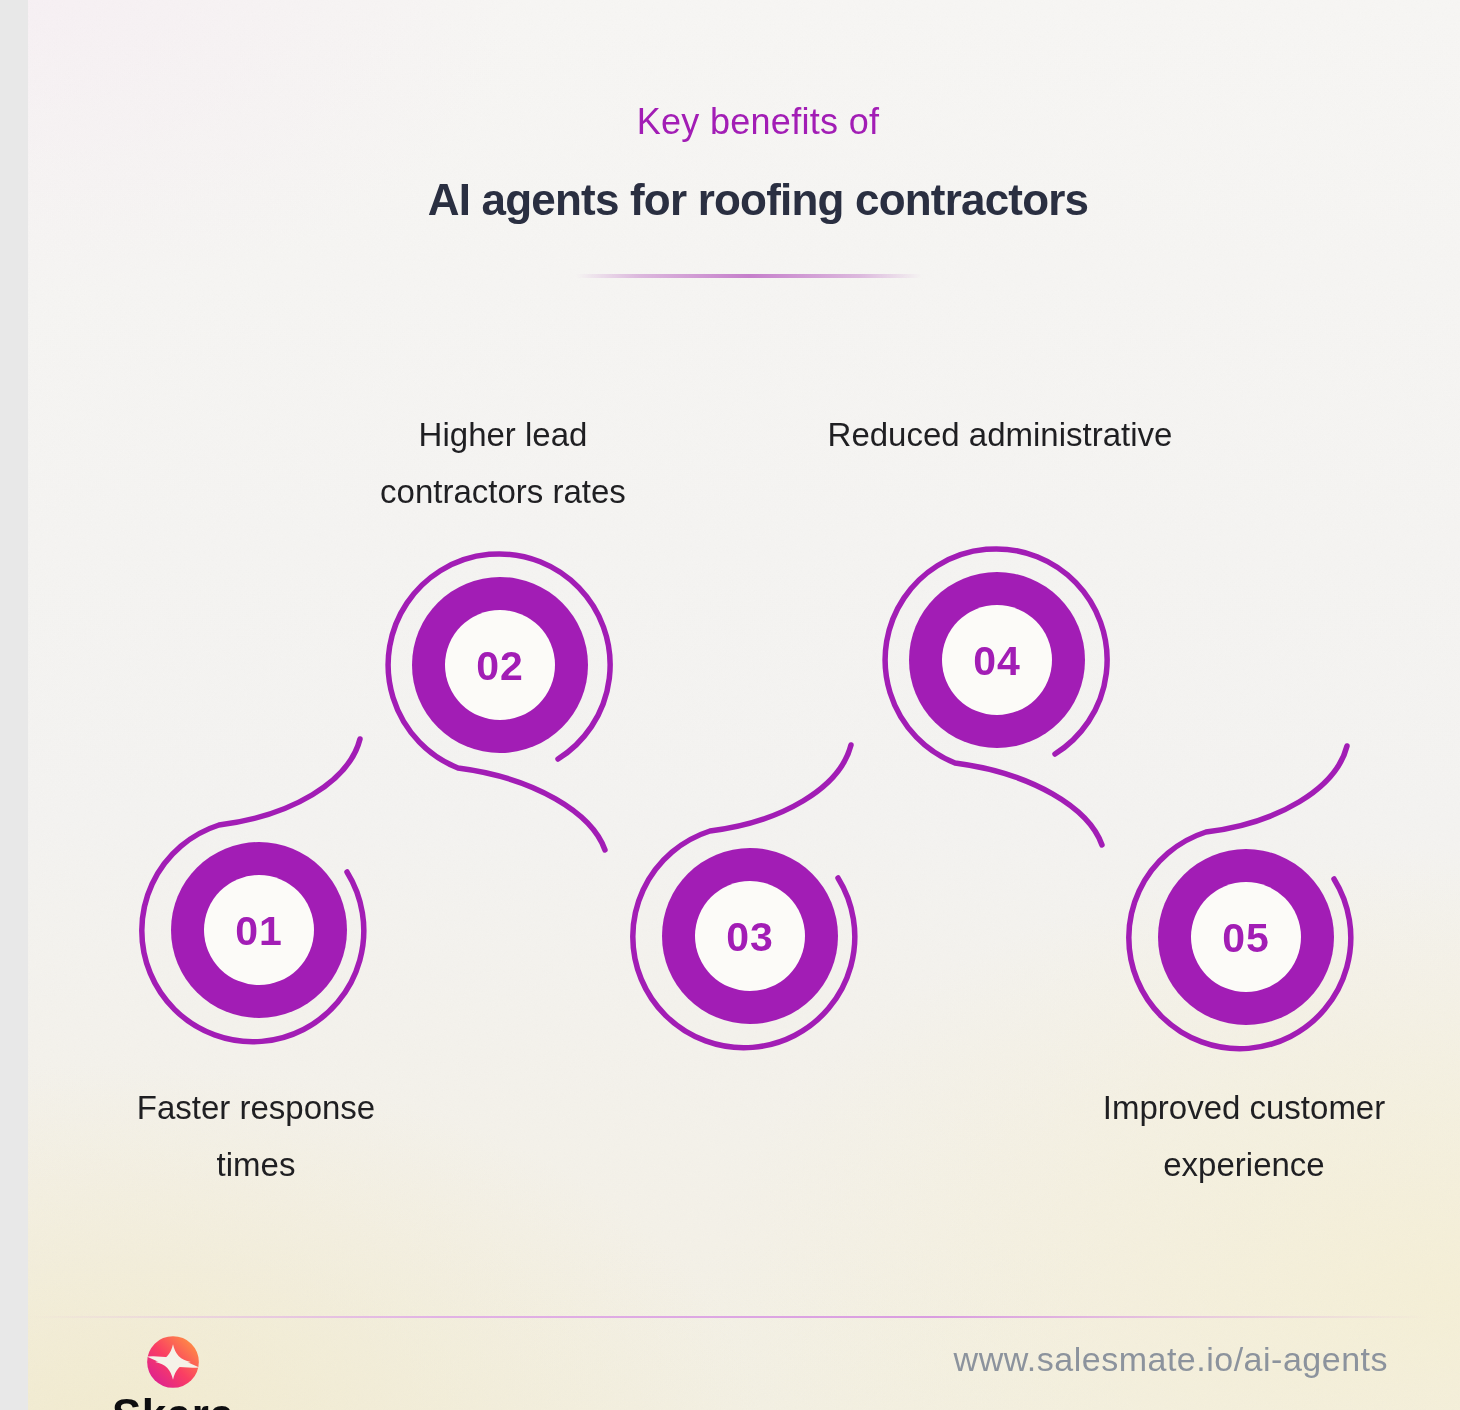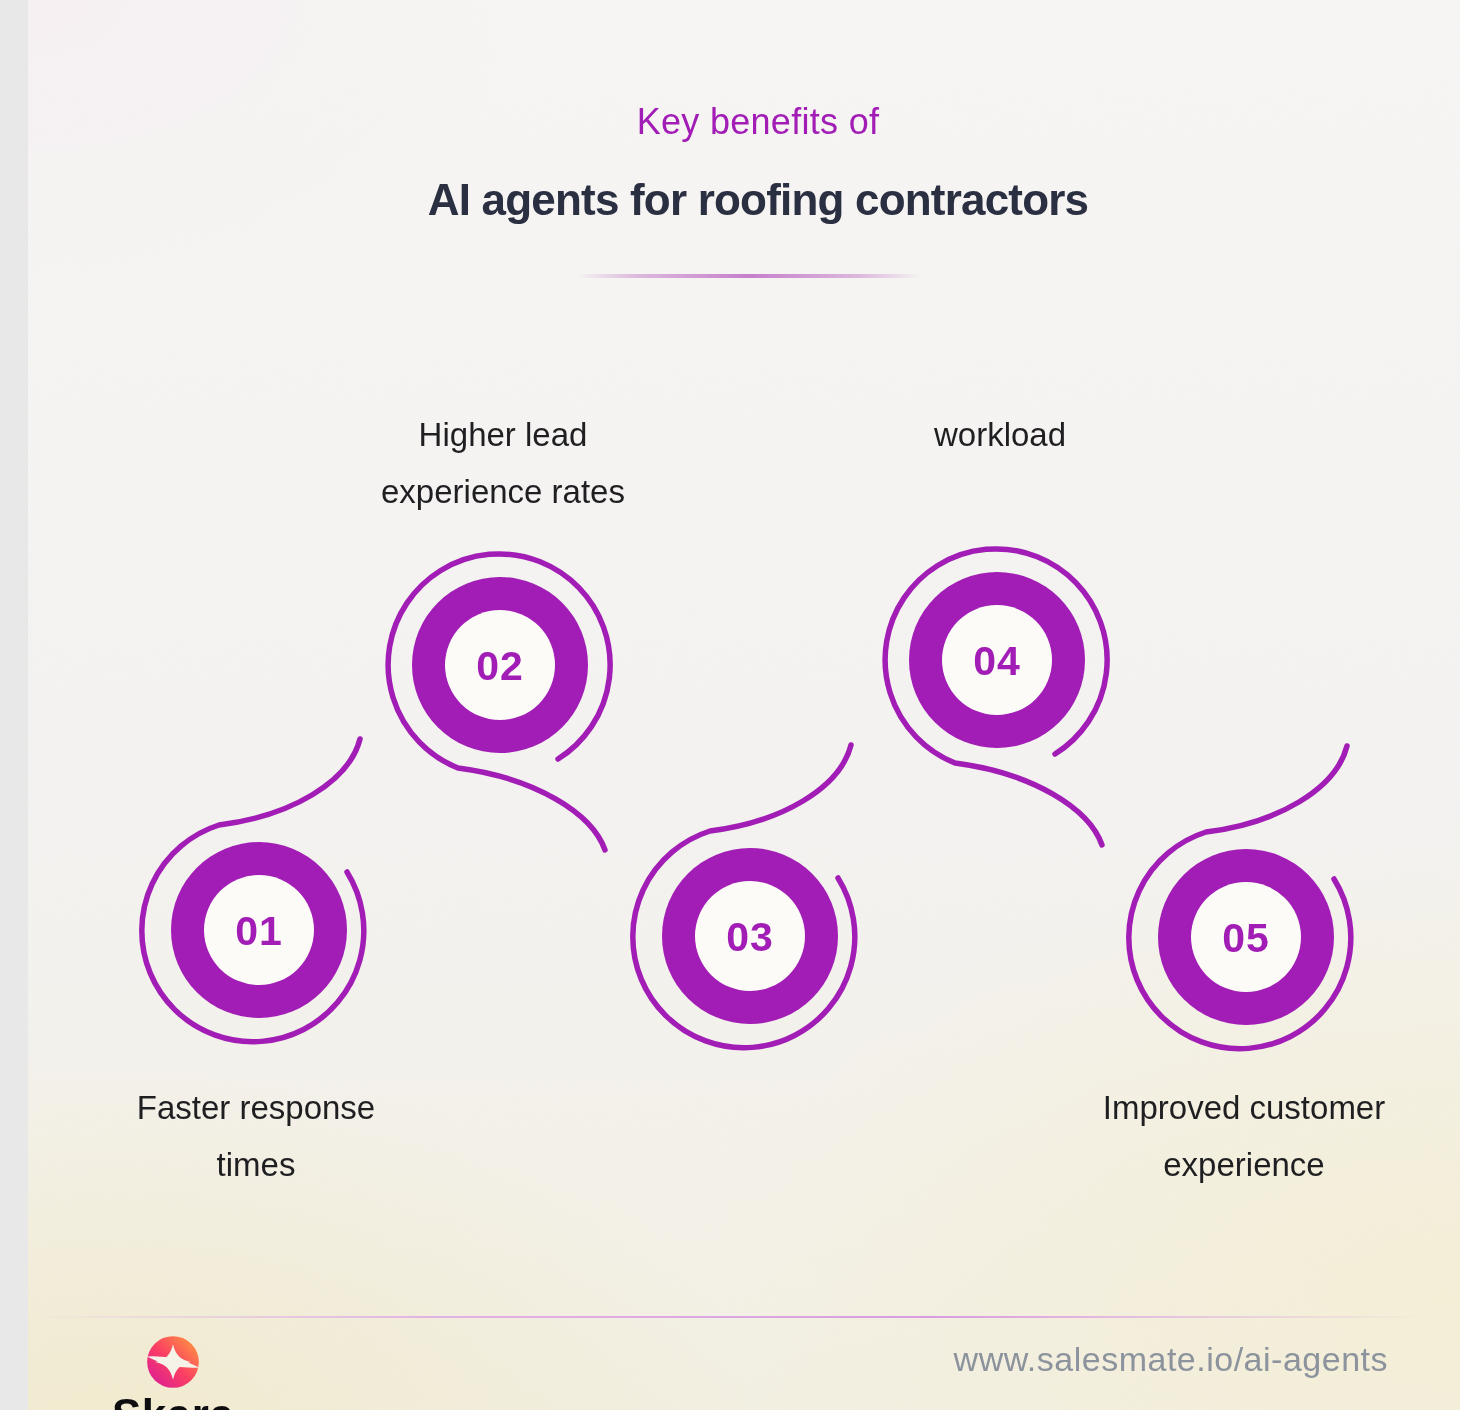--- a/index.html
+++ b/index.html
@@ -114,24 +114,24 @@
     <g transform="translate(1218,937)">
       <use href="#swirl-bottom" class="swirl"></use>
       <circle r="88" class="donut"></circle>
       <circle r="55" class="donut-hole"></circle>
       <text class="num" y="15">05</text>
     </g>
   </svg>
 
   <div class="benefit-label label-top" style="left:215px;">
     <span>Higher lead</span>
-    <span>experience rates</span>
+    <span>contractors rates</span>
   </div>
   <div class="benefit-label label-top" style="left:712px;">
-    <span>workload</span>
+    <span>Reduced administrative</span>
   </div>
   <div class="benefit-label label-bottom" style="left:-32px;">
     <span>Faster response</span>
     <span>times</span>
   </div>
   <div class="benefit-label label-bottom" style="left:462px;">
   </div>
   <div class="benefit-label label-bottom" style="left:956px;">
     <span>Improved customer</span>
     <span>experience</span>

